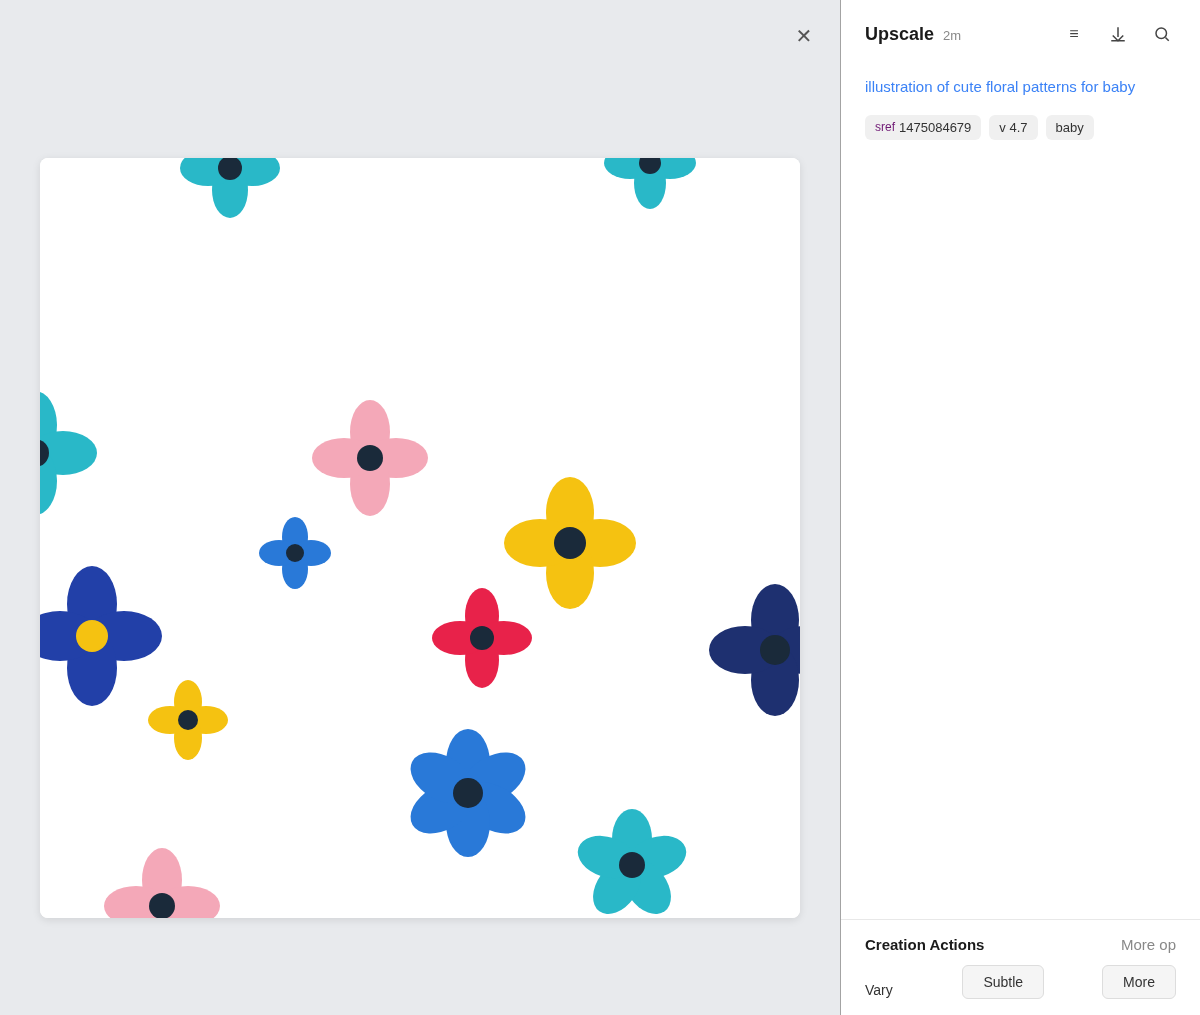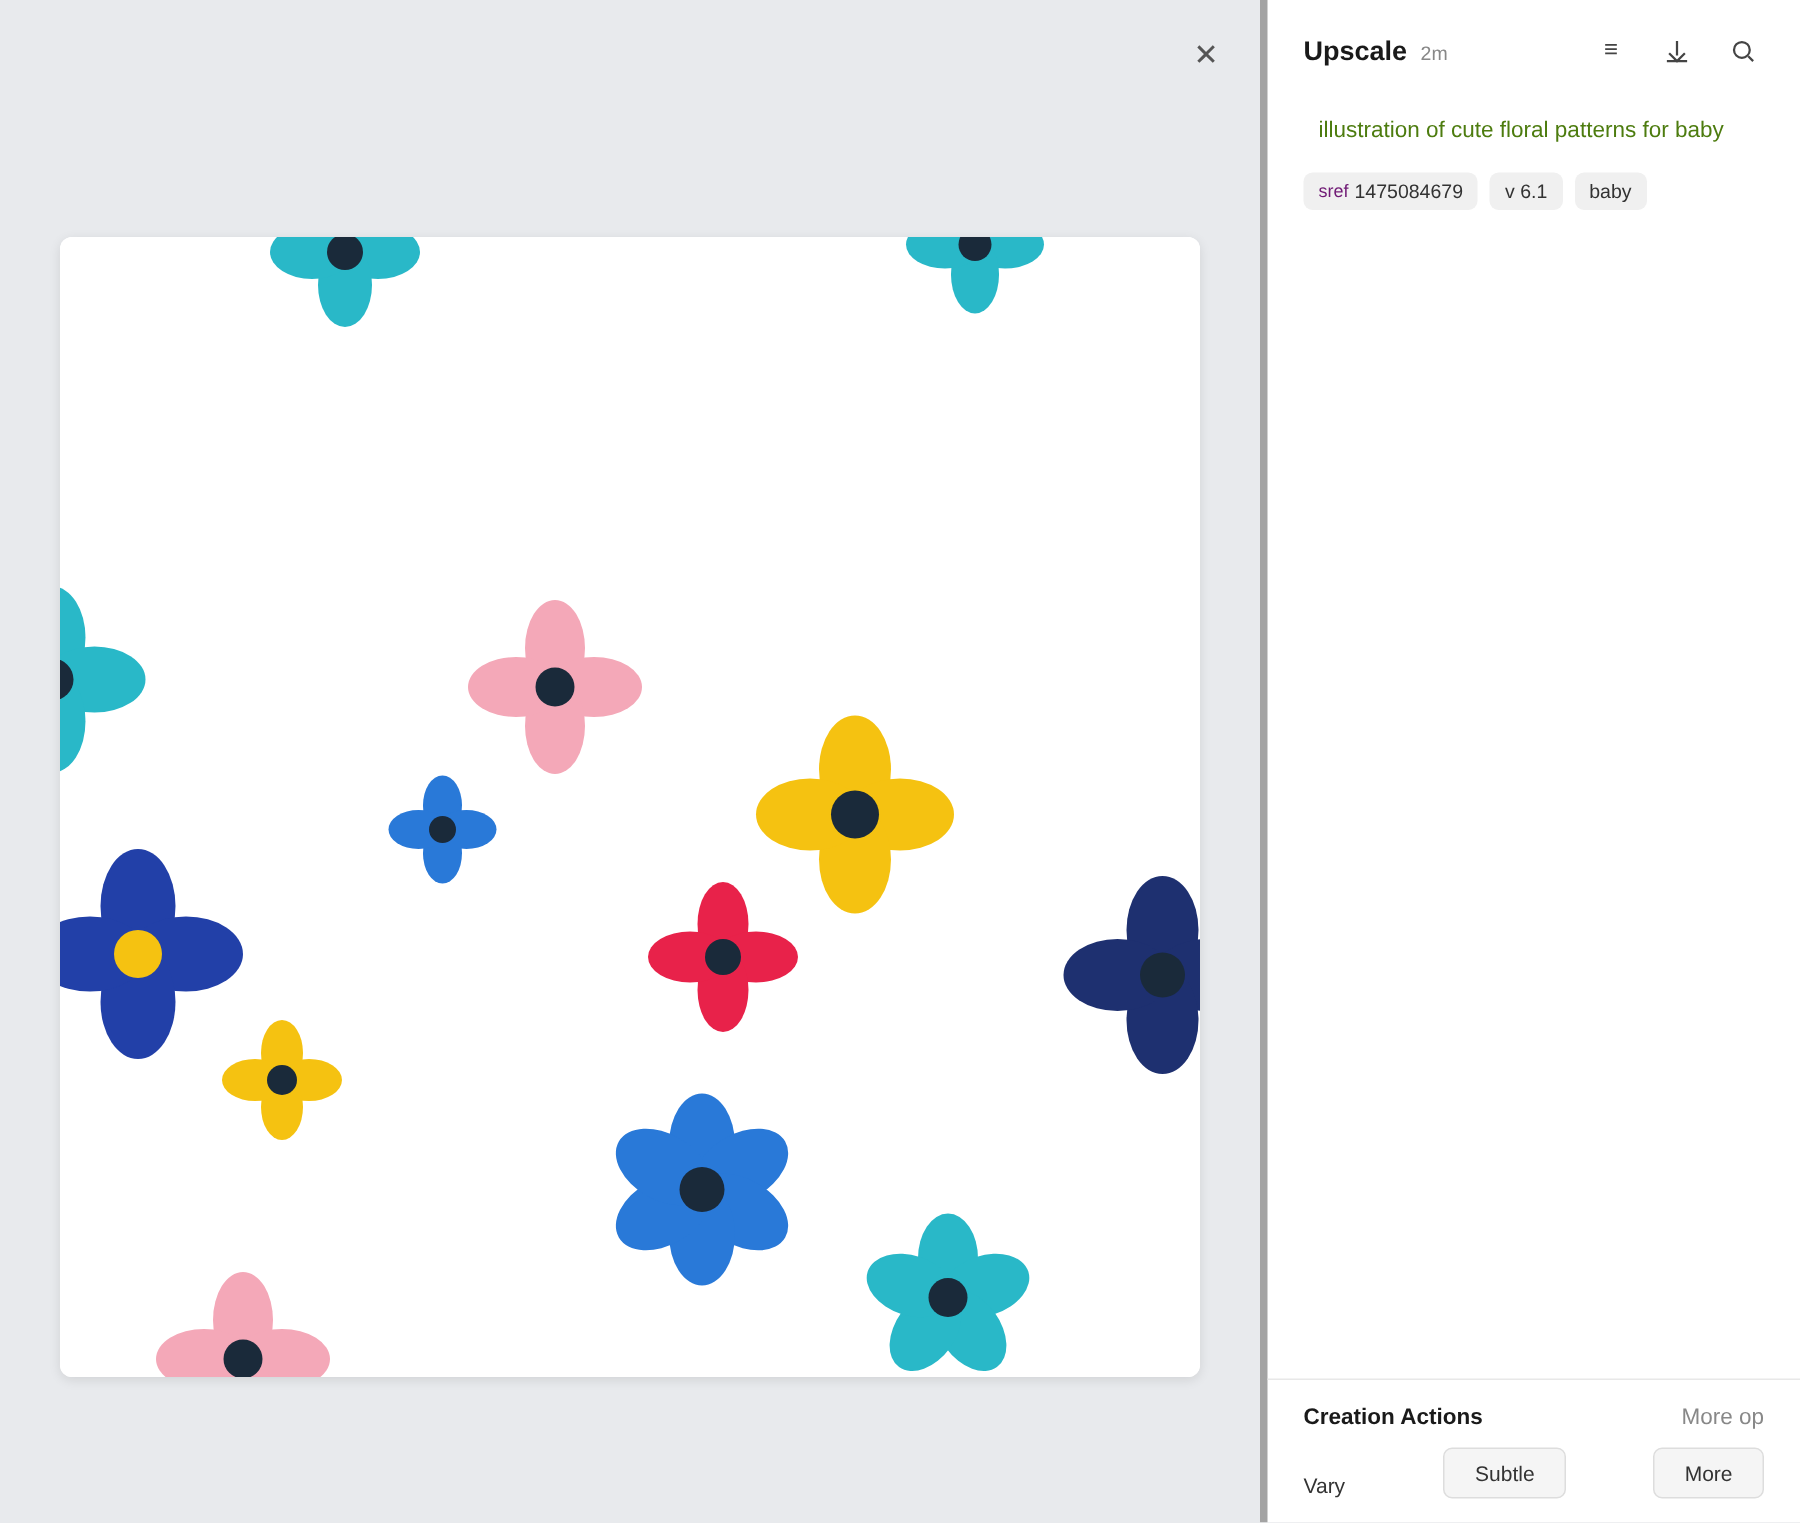--- a/index.html
+++ b/index.html
@@ -55,21 +55,21 @@
     .image-container svg {
       width: 100%;
       height: 100%;
     }
 
     
     .right-panel {
       width: 360px;
       height: 1015px;
       background: #ffffff;
-      border-left: 5px solid #a3a3a3;
+      border-left: 1px solid #a3a3a3;
       display: flex;
       flex-direction: column;
       padding: 0;
     }
 
     .right-header {
       display: flex;
       align-items: center;
       padding: 20px 24px;
       border-bottom: none;
@@ -105,24 +105,23 @@
       cursor: pointer;
       color: #444;
       font-size: 16px;
       background: none;
       border: none;
     }
 
     .prompt-text {
       padding: 8px 24px 16px 24px;
       font-size: 15px;
-      color: #4d7c0f;
+      color: #3b82f6;
       line-height: 1.5;
       font-weight: 400;
-      margin-left: 10px;
     }
 
     .tags-row {
       display: flex;
       gap: 8px;
       padding: 0 24px 20px 24px;
       flex-wrap: wrap;
     }
 
     .tag {
@@ -392,21 +391,21 @@
   </div>
 
   <div class="prompt-text">illustration of cute floral patterns for baby</div>
 
   <div class="tags-row">
     <div class="tag">
       <span class="tag-label">sref</span>
       <span>1475084679</span>
     </div>
     <div class="tag">
-      <span>v 6.1</span>
+      <span>v 4.7</span>
     </div>
     <div class="tag">
       <span>baby</span>
     </div>
   </div>
 
   <div class="spacer"></div>
 
   <div class="creation-actions">
     <div class="creation-actions-header">

